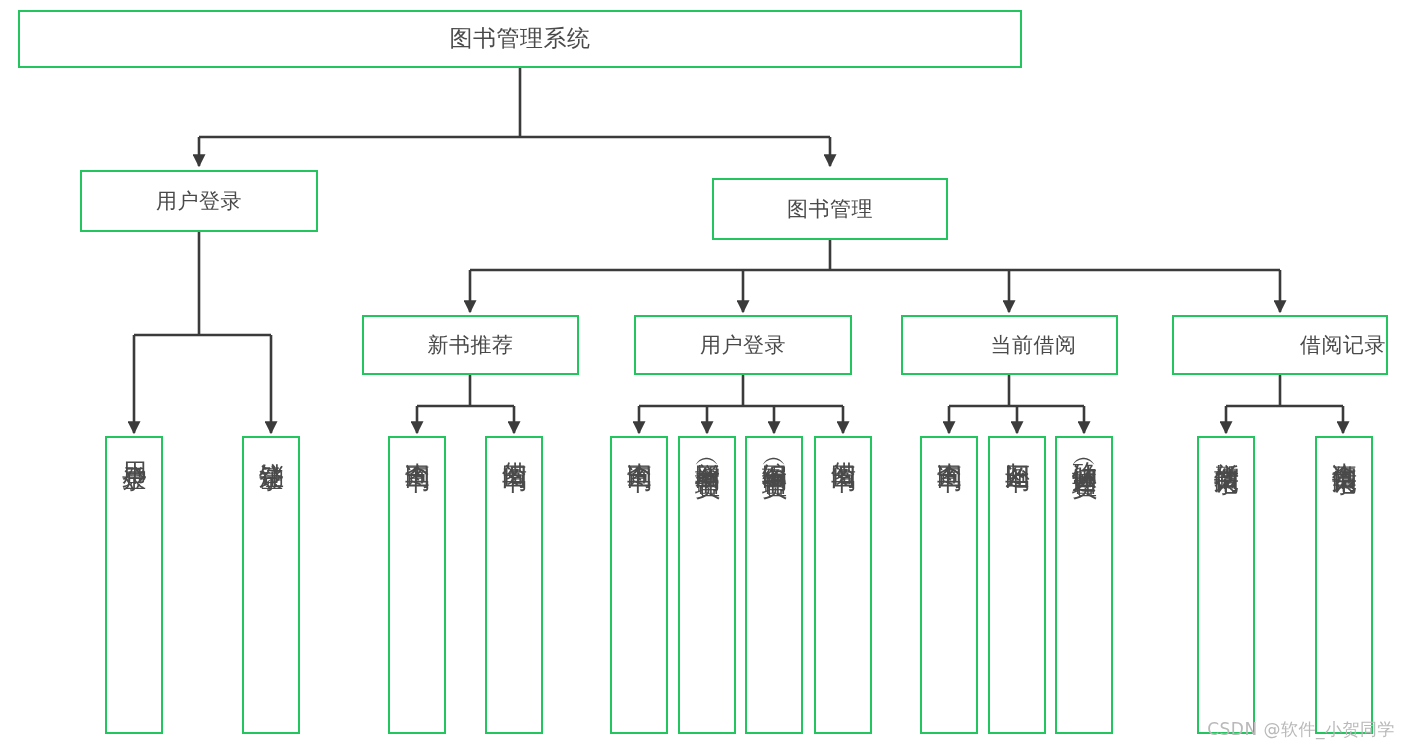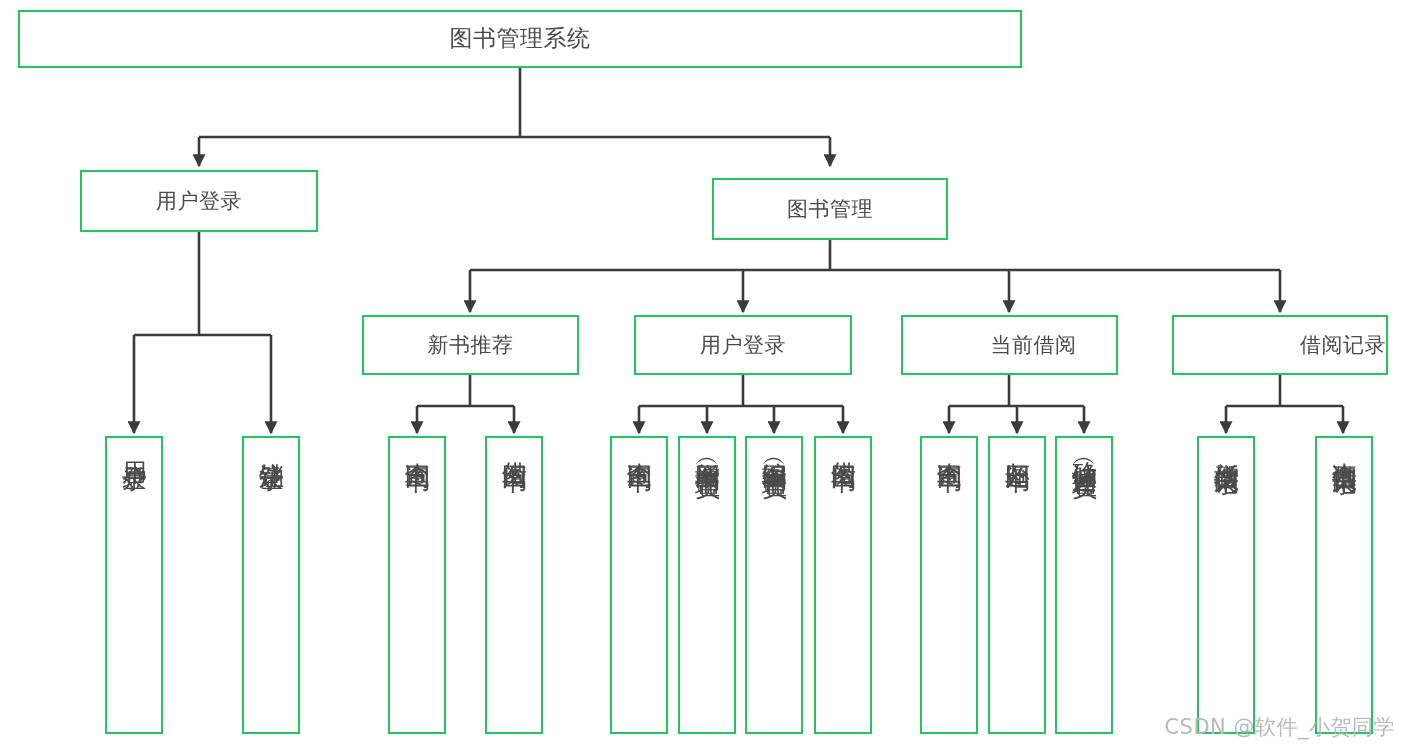--- a/index.html
+++ b/index.html
@@ -52,21 +52,21 @@
     font-size:25px;
     line-height:1.12;
     letter-spacing:2px;
     white-space:normal;
     height:auto;
   }
   .watermark{
     position:absolute;
     right:10px;
     bottom:6px;
-    font-size:21px;
+    font-size:17px;
     color:#b9b9b9;
     letter-spacing:0.5px;
     z-index:3;
     white-space:nowrap;
   }
 </style>
 </head>
 <body>
 
 <div id="canvas">

